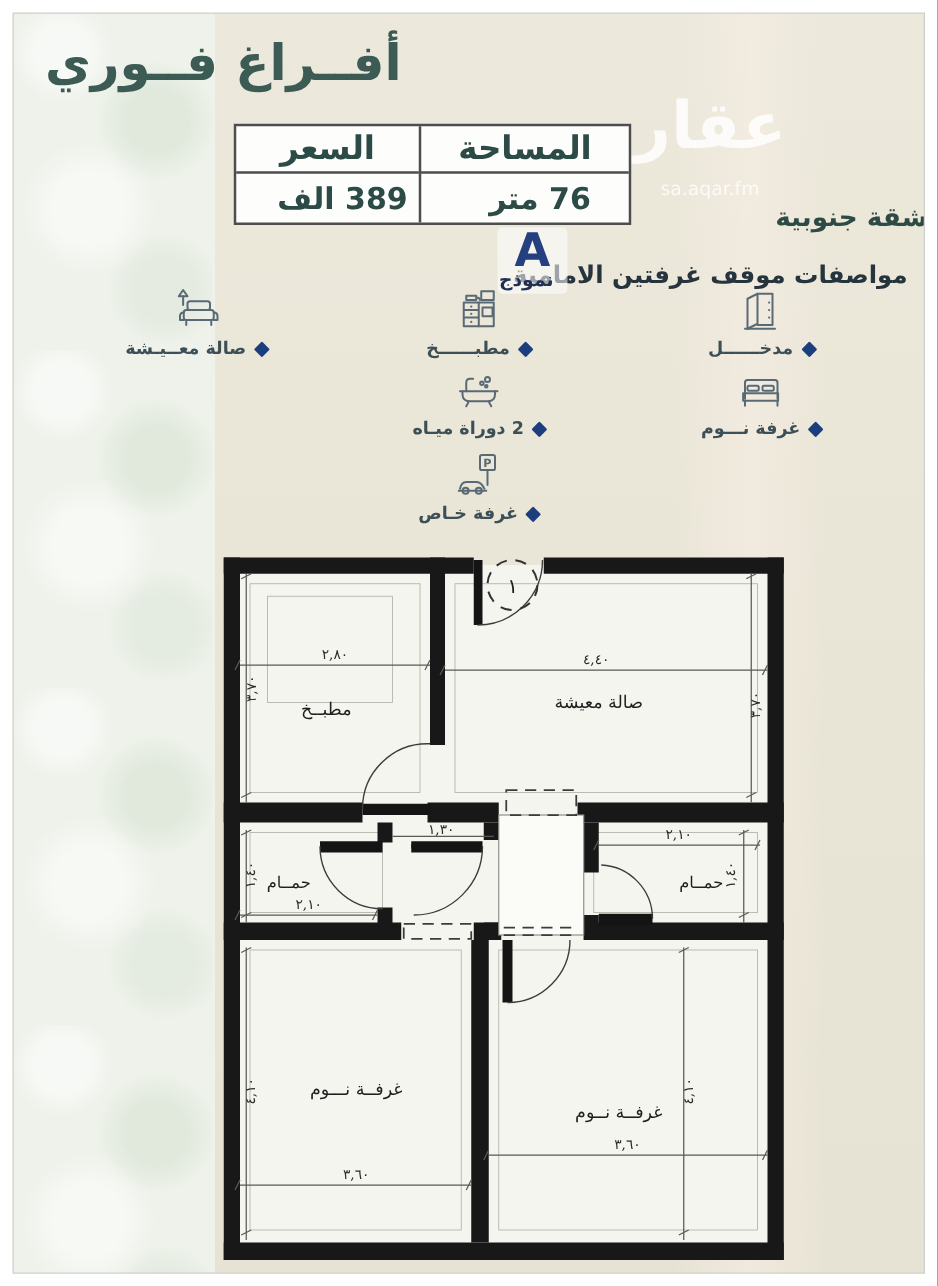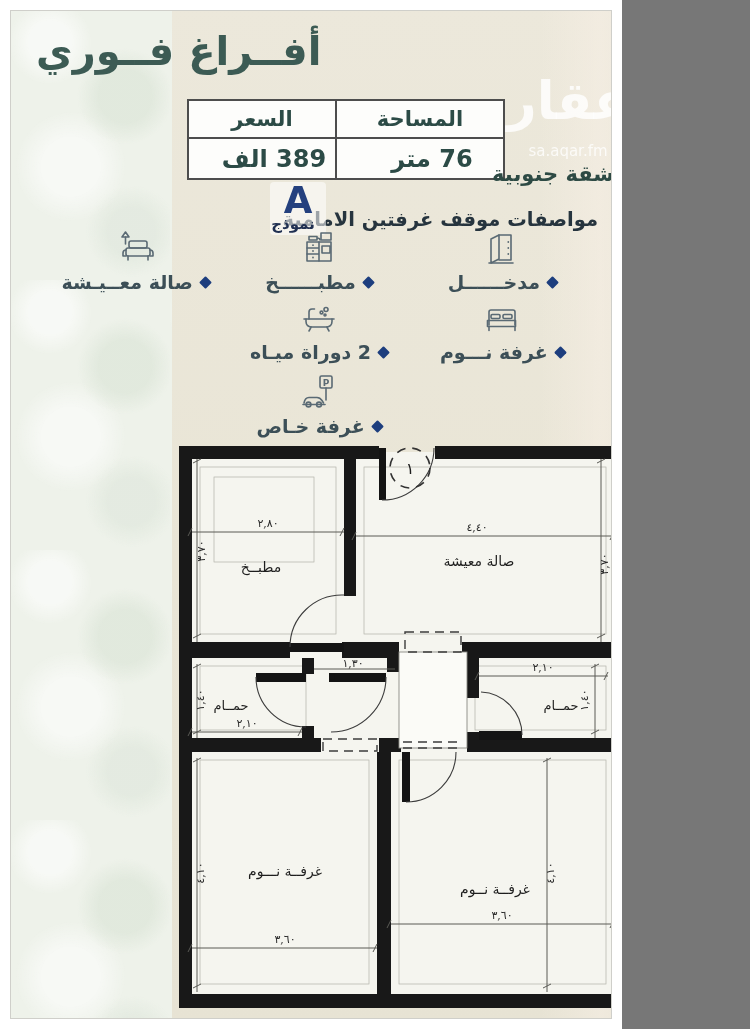--- a/index.html
+++ b/index.html
@@ -1,16 +1,16 @@
 <!DOCTYPE html>
 <html lang="ar"><head>
 <meta charset="utf-8">
 <style>
   html,body{margin:0;padding:0;background:#777;}
-  .page{position:relative;width:622px;height:1029px;overflow:hidden;
+  .page{position:relative;width:750px;height:1029px;overflow:hidden;
     background:linear-gradient(180deg,#ece8db 0%,#e9e5d6 55%,#e7e3d4 100%);
     font-family:"DejaVu Sans",sans-serif;}
   .left-strip{position:absolute;left:10px;top:10px;bottom:10px;width:162px;
     background-color:#eef2ea;
     background-image:
       radial-gradient(circle at 25% 12%, rgba(255,255,255,.55) 0 22px, transparent 42px),
       radial-gradient(circle at 72% 32%, rgba(221,230,217,.75) 0 26px, transparent 48px),
       radial-gradient(circle at 38% 58%, rgba(255,255,255,.5) 0 30px, transparent 55px),
       radial-gradient(circle at 76% 82%, rgba(223,231,220,.65) 0 24px, transparent 46px);
     background-size:160px 270px;}
@@ -23,39 +23,39 @@
     color:#3c5b54;direction:rtl;letter-spacing:0;}
 
   .watermark{position:absolute;left:498px;top:52px;width:140px;text-align:center;line-height:1;}
   .watermark .brand{font-size:52px;font-weight:700;color:rgba(255,255,255,.82);margin-top:23px;}
   .watermark .site{font-size:15px;color:rgba(255,255,255,.78);margin-top:17px;}
 
   .info-table{position:absolute;left:187px;top:99px;width:318px;height:81px;
     background:#fdfdfb;border:2px solid #4d4d4d;box-sizing:border-box;
     display:grid;grid-template-columns:168px 1fr;grid-template-rows:38px 1fr;direction:rtl;}
   .info-table .cell{display:flex;align-items:center;justify-content:center;color:#2c4b46;}
-  .info-table .hdr{font-size:21px;font-weight:700;border-bottom:2px solid #4d4d4d;}
+  .info-table .hdr{font-size:26px;font-weight:700;border-bottom:2px solid #4d4d4d;}
   .info-table .val{font-size:24px;font-weight:700;padding-left:24px;}
   .info-table .col-a{border-inline-end:2px solid #4d4d4d;}
 
   .orientation{position:absolute;right:8px;top:162px;font-size:21px;font-weight:700;
     color:#2d4a44;direction:rtl;}
   .spec-heading{position:absolute;right:24px;top:208px;font-size:19.5px;font-weight:700;
     color:#26343e;direction:rtl;}
   .model{position:absolute;right:296px;top:182px;width:56px;text-align:center;
     background:rgba(255,255,255,.55);border-radius:4px;padding:1px 0 2px;}
   .model .model-value{font-size:37px;font-weight:700;color:#24407e;line-height:.95;}
   .model .model-label{font-size:15px;font-weight:700;color:#203052;margin-top:-3px;
     transform:translateX(-5px);}
 
   .features{position:absolute;top:229px;right:28px;left:44px;display:grid;
     grid-template-columns:1fr 1fr 1fr;direction:rtl;row-gap:6px;z-index:5;}
   .feat{display:flex;flex-direction:column;align-items:center;gap:2px;}
   .feat-row{display:flex;align-items:center;gap:8px;direction:rtl;}
-  .feat-label{font-size:19px;font-weight:700;color:#3c4f57;white-space:nowrap;}
+  .feat-label{font-size:14px;font-weight:700;color:#3c4f57;white-space:nowrap;}
   .diamond{width:9px;height:9px;background:#1d3e7e;transform:rotate(45deg);
     border-radius:1px;display:inline-block;flex:0 0 auto;}
   .ficon{width:40px;height:40px;}
   .ficon *{stroke:#5a6a74;fill:none;stroke-width:1.6;stroke-linecap:round;stroke-linejoin:round;}
   .ficon .fill{fill:#5a6a74;stroke:none;}
   .feat-parking{grid-column:2;margin-top:4px;}
 
   .plan{position:absolute;left:177px;top:436px;z-index:4;}
   .plan text{font-family:"DejaVu Serif","DejaVu Sans",serif;fill:#1e1e1e;}
   .plan .room-label{font-size:14px;}

